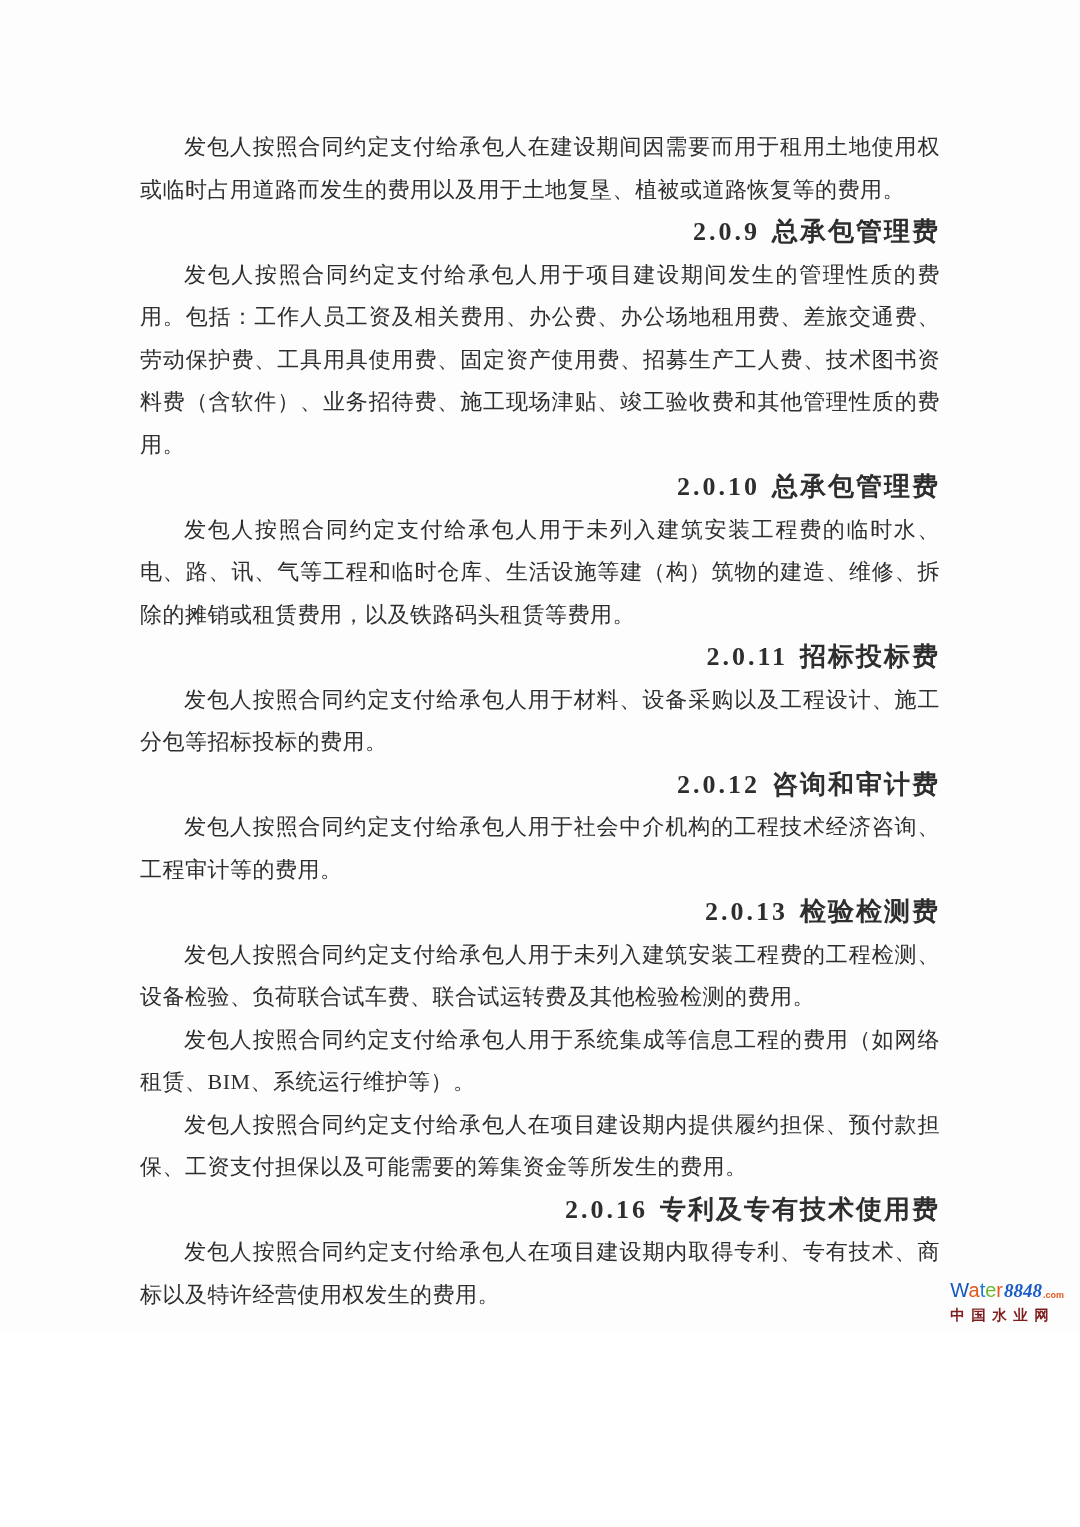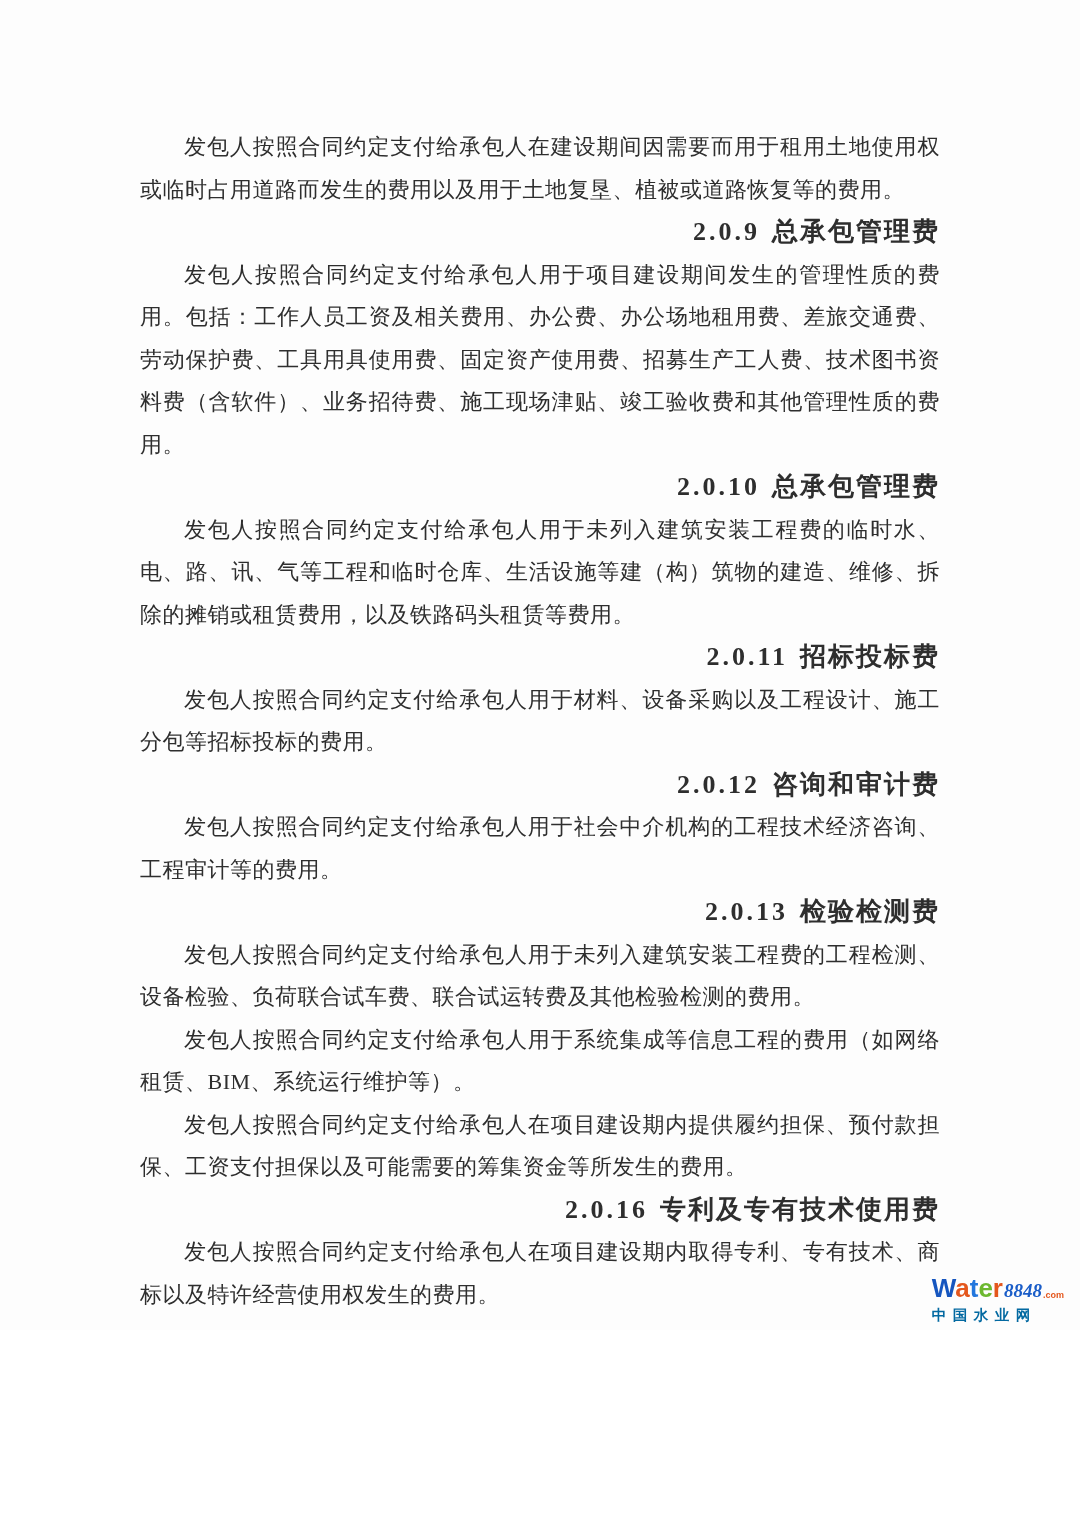--- a/index.html
+++ b/index.html
@@ -57,22 +57,22 @@
     font-family: "Liberation Sans", "DejaVu Sans", sans-serif;
     user-select: none;
   }
   .wm-line1 {
     display: flex;
     align-items: baseline;
     line-height: 20px;
     white-space: nowrap;
   }
   .wm-word {
-    font-weight: bold;
-    font-size: 26px;
+    font-weight: normal;
+    font-size: 20px;
     letter-spacing: 0;
   }
   .wm-num {
     font-family: "Liberation Serif", "DejaVu Serif", serif;
     font-style: italic;
     font-weight: bold;
     font-size: 19px;
     margin-left: 1px;
   }
   .wm-tld {
@@ -145,16 +145,16 @@
   </main>
 
   <div class="page-number">3</div>
 
   <div class="watermark">
     <div class="wm-line1">
       <span class="wm-word"><span style="color: rgb(22, 86, 191);">W</span><span style="color: rgb(228, 87, 29);">a</span><span style="color: rgb(34, 119, 221);">t</span><span style="color: rgb(108, 184, 47);">e</span><span style="color: rgb(228, 87, 29);">r</span></span>
         <span class="wm-num" style="color: rgb(26, 93, 200);">8848</span>
         <span class="wm-tld" style="color: rgb(228, 87, 29);">.com</span>
     </div>
-    <div class="wm-tagline" style="color: #0369a1;">中国水业网</div>
+    <div class="wm-tagline" style="color: #7f1d1d;">中国水业网</div>
   </div>
 
 </div>
 
 </body></html>

